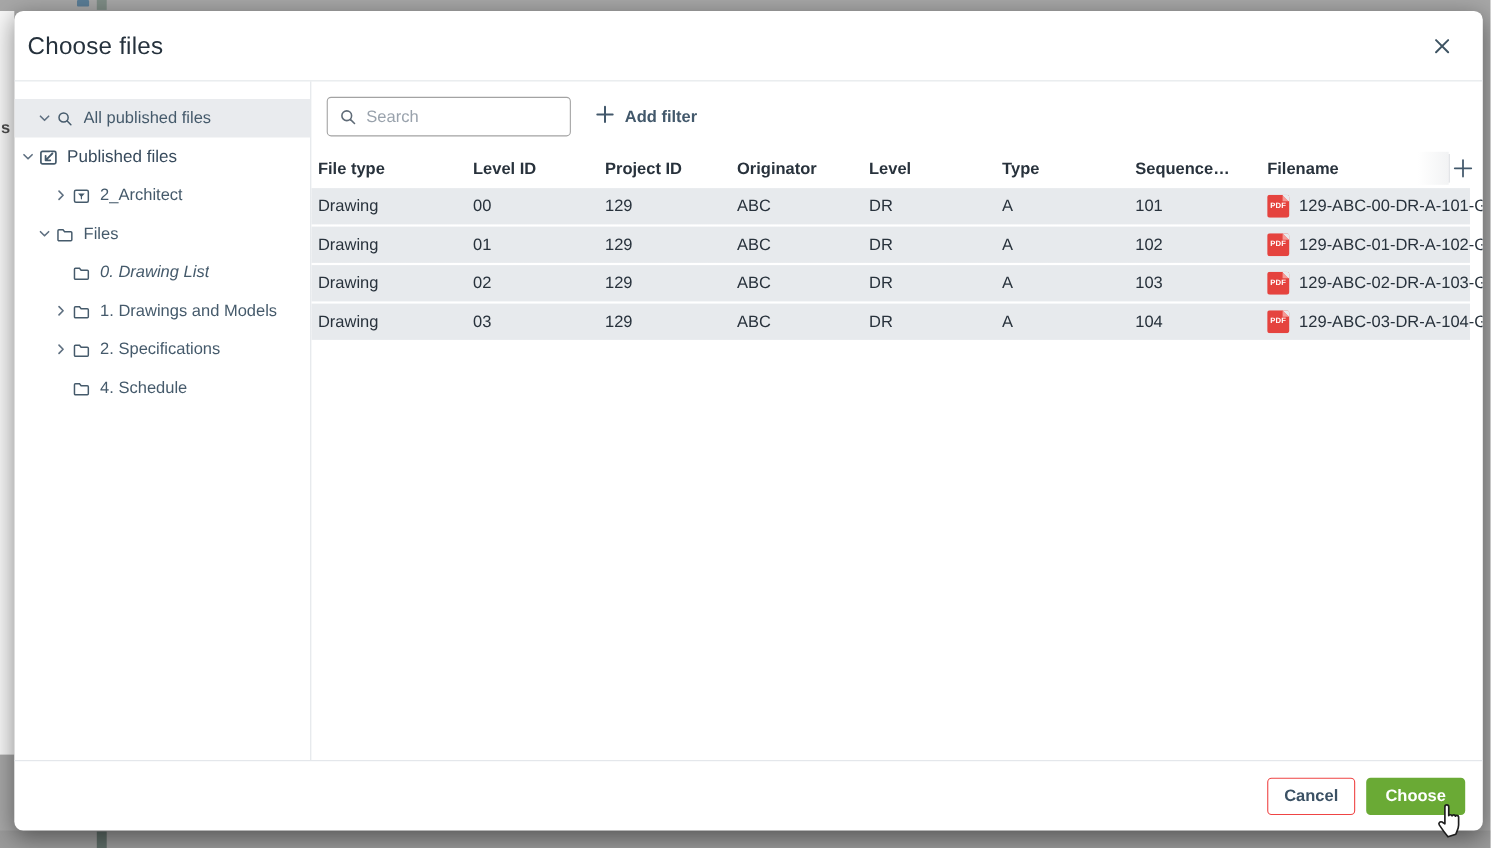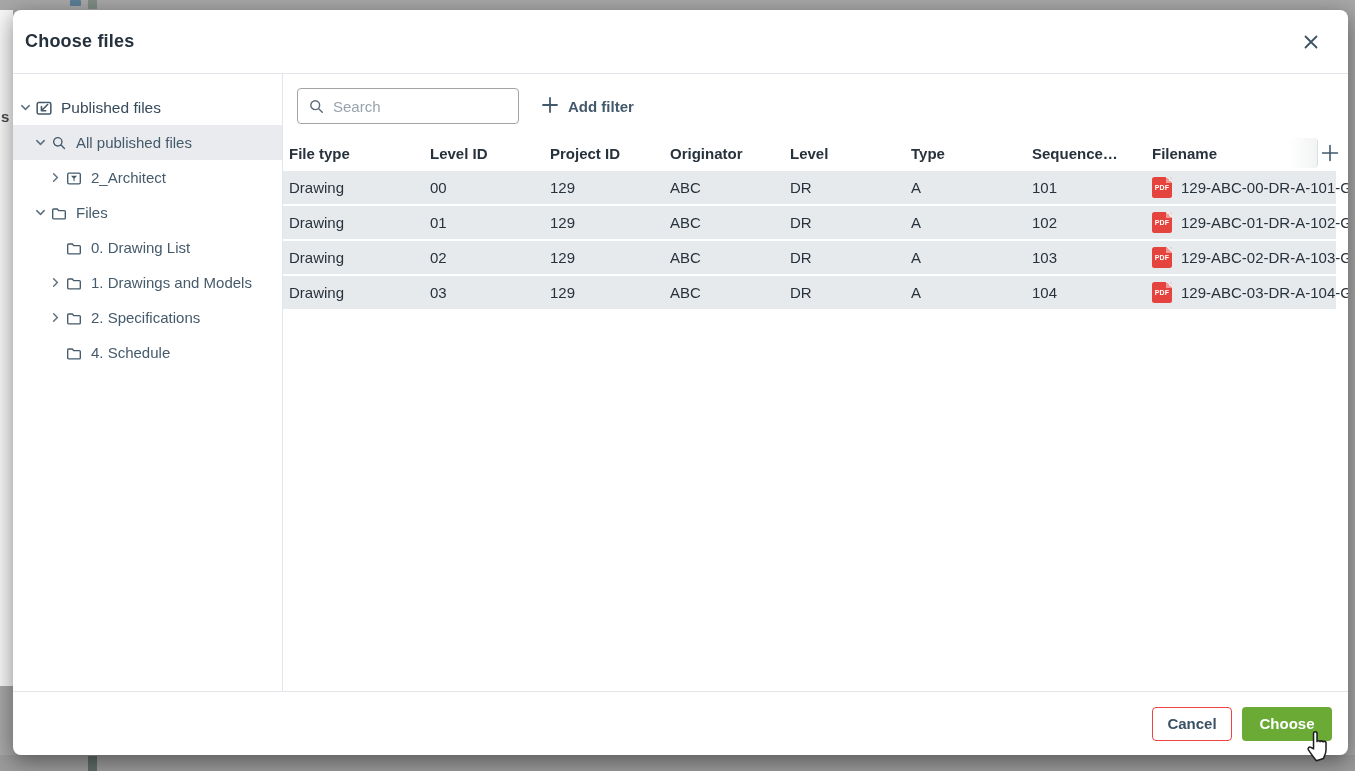--- a/index.html
+++ b/index.html
@@ -13,21 +13,21 @@
   .frag-bar-top { position:absolute; left:88px; top:0; width:9px; height:9px; background:#7e8c85; }
   .frag-bar-bottom { position:absolute; left:88px; top:756px; width:9px; height:15px; background:#5e6c67; }
   .bg-bottom { position:absolute; left:0; top:755px; width:100%; height:16px; background:#9b9b9b; }
 
   
   .modal { position:absolute; left:13px; top:10px; width:1335px; height:745px; background:#fff;
            border-radius:8px; box-shadow:0 6px 22px rgba(0,0,0,.45); display:flex; flex-direction:column; overflow:hidden; }
 
   .modal-header { height:64px; flex:0 0 64px; display:flex; align-items:center; justify-content:space-between;
                   border-bottom:1px solid #e2e5e9; padding:0 24px 0 12px; }
-  .modal-title { font-size:18px; font-weight:700; color:#25313c; letter-spacing:.2px; }
+  .modal-title { font-size:22px; font-weight:400; color:#25313c; letter-spacing:.2px; }
   .close-btn { width:26px; height:26px; display:flex; align-items:center; justify-content:center; cursor:pointer; color:#3e5463; background:none; border:none; }
 
   .modal-body { flex:1 1 auto; display:flex; min-height:0; }
 
   
   .sidebar { width:270px; flex:0 0 270px; border-right:1px solid #e2e5e9; padding-top:16px; overflow:hidden; }
   .tree-item { height:35px; display:flex; align-items:center; font-size:15px; color:#455a6b; cursor:pointer; white-space:nowrap; }
   .tree-item.selected { background:#e9ebee; }
   .tree-item.root { font-size:15.5px; color:#374a5c; }
   .tree-chevron { width:16px; flex:0 0 16px; display:flex; align-items:center; justify-content:center; color:#5f7081; }
@@ -93,49 +93,49 @@
     <button class="close-btn" aria-label="Close">
       <svg width="18" height="18" viewBox="0 0 18 18">
           <path d="M3.5 3.5l11 11M14.5 3.5l-11 11" stroke="currentColor" stroke-width="1.8" stroke-linecap="round"></path>
         </svg>
     </button>
   </div>
 
   <div class="modal-body">
 
     <div class="sidebar" id="tree">
+        <div class="tree-item selected" style="padding-left: 19px;">
+          <span class="tree-chevron">
+            <svg width="13" height="13" viewBox="0 0 14 14">
+              <path d="M3 5l4 4 4-4" fill="none" stroke="currentColor" stroke-width="1.6" stroke-linecap="round" stroke-linejoin="round"></path>
+            </svg>
+          </span>
+          <span class="tree-icon">
+            <svg width="16" height="16" viewBox="0 0 20 20">
+              <circle cx="8.5" cy="8.5" r="5.2" fill="none" stroke="currentColor" stroke-width="1.7"></circle>
+              <path d="M12.6 12.6l4.2 4.2" stroke="currentColor" stroke-width="1.7" stroke-linecap="round"></path>
+            </svg>
+          </span>
+          <span class="tree-label">All published files</span>
+        </div>
         <div class="tree-item root" style="padding-left: 4px;">
           <span class="tree-chevron">
             <svg width="13" height="13" viewBox="0 0 14 14">
               <path d="M3 5l4 4 4-4" fill="none" stroke="currentColor" stroke-width="1.6" stroke-linecap="round" stroke-linejoin="round"></path>
             </svg>
           </span>
           <span class="tree-icon">
             <svg width="20" height="20" viewBox="0 0 22 22">
               <rect x="3.5" y="5" width="15" height="12.5" rx="1.6" fill="none" stroke="currentColor" stroke-width="1.7"></rect>
               <path d="M15 7.2L8 14.2" stroke="#fff" stroke-width="5"></path>
               <path d="M15 7.2l-6.6 6.6M8.2 9.5v4.5M12.9 14H8.2" fill="none" stroke="currentColor" stroke-width="1.8" stroke-linecap="round" stroke-linejoin="round"></path>
             </svg>
           </span>
           <span class="tree-label">Published files</span>
         </div>
-        <div class="tree-item selected" style="padding-left: 19px;">
-          <span class="tree-chevron">
-            <svg width="13" height="13" viewBox="0 0 14 14">
-              <path d="M3 5l4 4 4-4" fill="none" stroke="currentColor" stroke-width="1.6" stroke-linecap="round" stroke-linejoin="round"></path>
-            </svg>
-          </span>
-          <span class="tree-icon">
-            <svg width="16" height="16" viewBox="0 0 20 20">
-              <circle cx="8.5" cy="8.5" r="5.2" fill="none" stroke="currentColor" stroke-width="1.7"></circle>
-              <path d="M12.6 12.6l4.2 4.2" stroke="currentColor" stroke-width="1.7" stroke-linecap="round"></path>
-            </svg>
-          </span>
-          <span class="tree-label">All published files</span>
-        </div>
         <div class="tree-item" style="padding-left: 34px; align-items: center;">
           <span class="tree-chevron">
             <svg width="13" height="13" viewBox="0 0 14 14">
               <path d="M5 3l4 4-4 4" fill="none" stroke="currentColor" stroke-width="1.6" stroke-linecap="round" stroke-linejoin="round"></path>
             </svg>
           </span>
           <span class="tree-icon">
             <svg width="18" height="18" viewBox="0 0 20 20">
               <rect x="3" y="4.5" width="14" height="12" rx="1.5" fill="none" stroke="currentColor" stroke-width="1.5"></rect>
               <path d="M6.6 7.6h6.8l-2.8 3v3.3l-1.2-1v-2.3z" fill="currentColor"></path>
@@ -149,21 +149,21 @@
               <path d="M3 5l4 4 4-4" fill="none" stroke="currentColor" stroke-width="1.6" stroke-linecap="round" stroke-linejoin="round"></path>
             </svg>
           </span>
           <span class="tree-icon">
             <svg width="18" height="18" viewBox="0 0 20 20">
               <path d="M3 15.5v-9c0-.55.45-1 1-1h4.1l1.6 1.9h6.3c.55 0 1 .45 1 1v7.1c0 .55-.45 1-1 1H4c-.55 0-1-.45-1-1z" fill="none" stroke="currentColor" stroke-width="1.5"></path>
             </svg>
           </span>
           <span class="tree-label">Files</span>
         </div>
-        <div class="tree-item" style="padding-left: 34px;">
+        <div class="tree-item" style="padding-left: 34px; font-style: italic;">
           <span class="tree-chevron"></span>
           <span class="tree-icon">
             <svg width="18" height="18" viewBox="0 0 20 20">
               <path d="M3 15.5v-9c0-.55.45-1 1-1h4.1l1.6 1.9h6.3c.55 0 1 .45 1 1v7.1c0 .55-.45 1-1 1H4c-.55 0-1-.45-1-1z" fill="none" stroke="currentColor" stroke-width="1.5"></path>
             </svg>
           </span>
           <span class="tree-label">0. Drawing List</span>
         </div>
         <div class="tree-item" style="padding-left: 34px;">
           <span class="tree-chevron">

